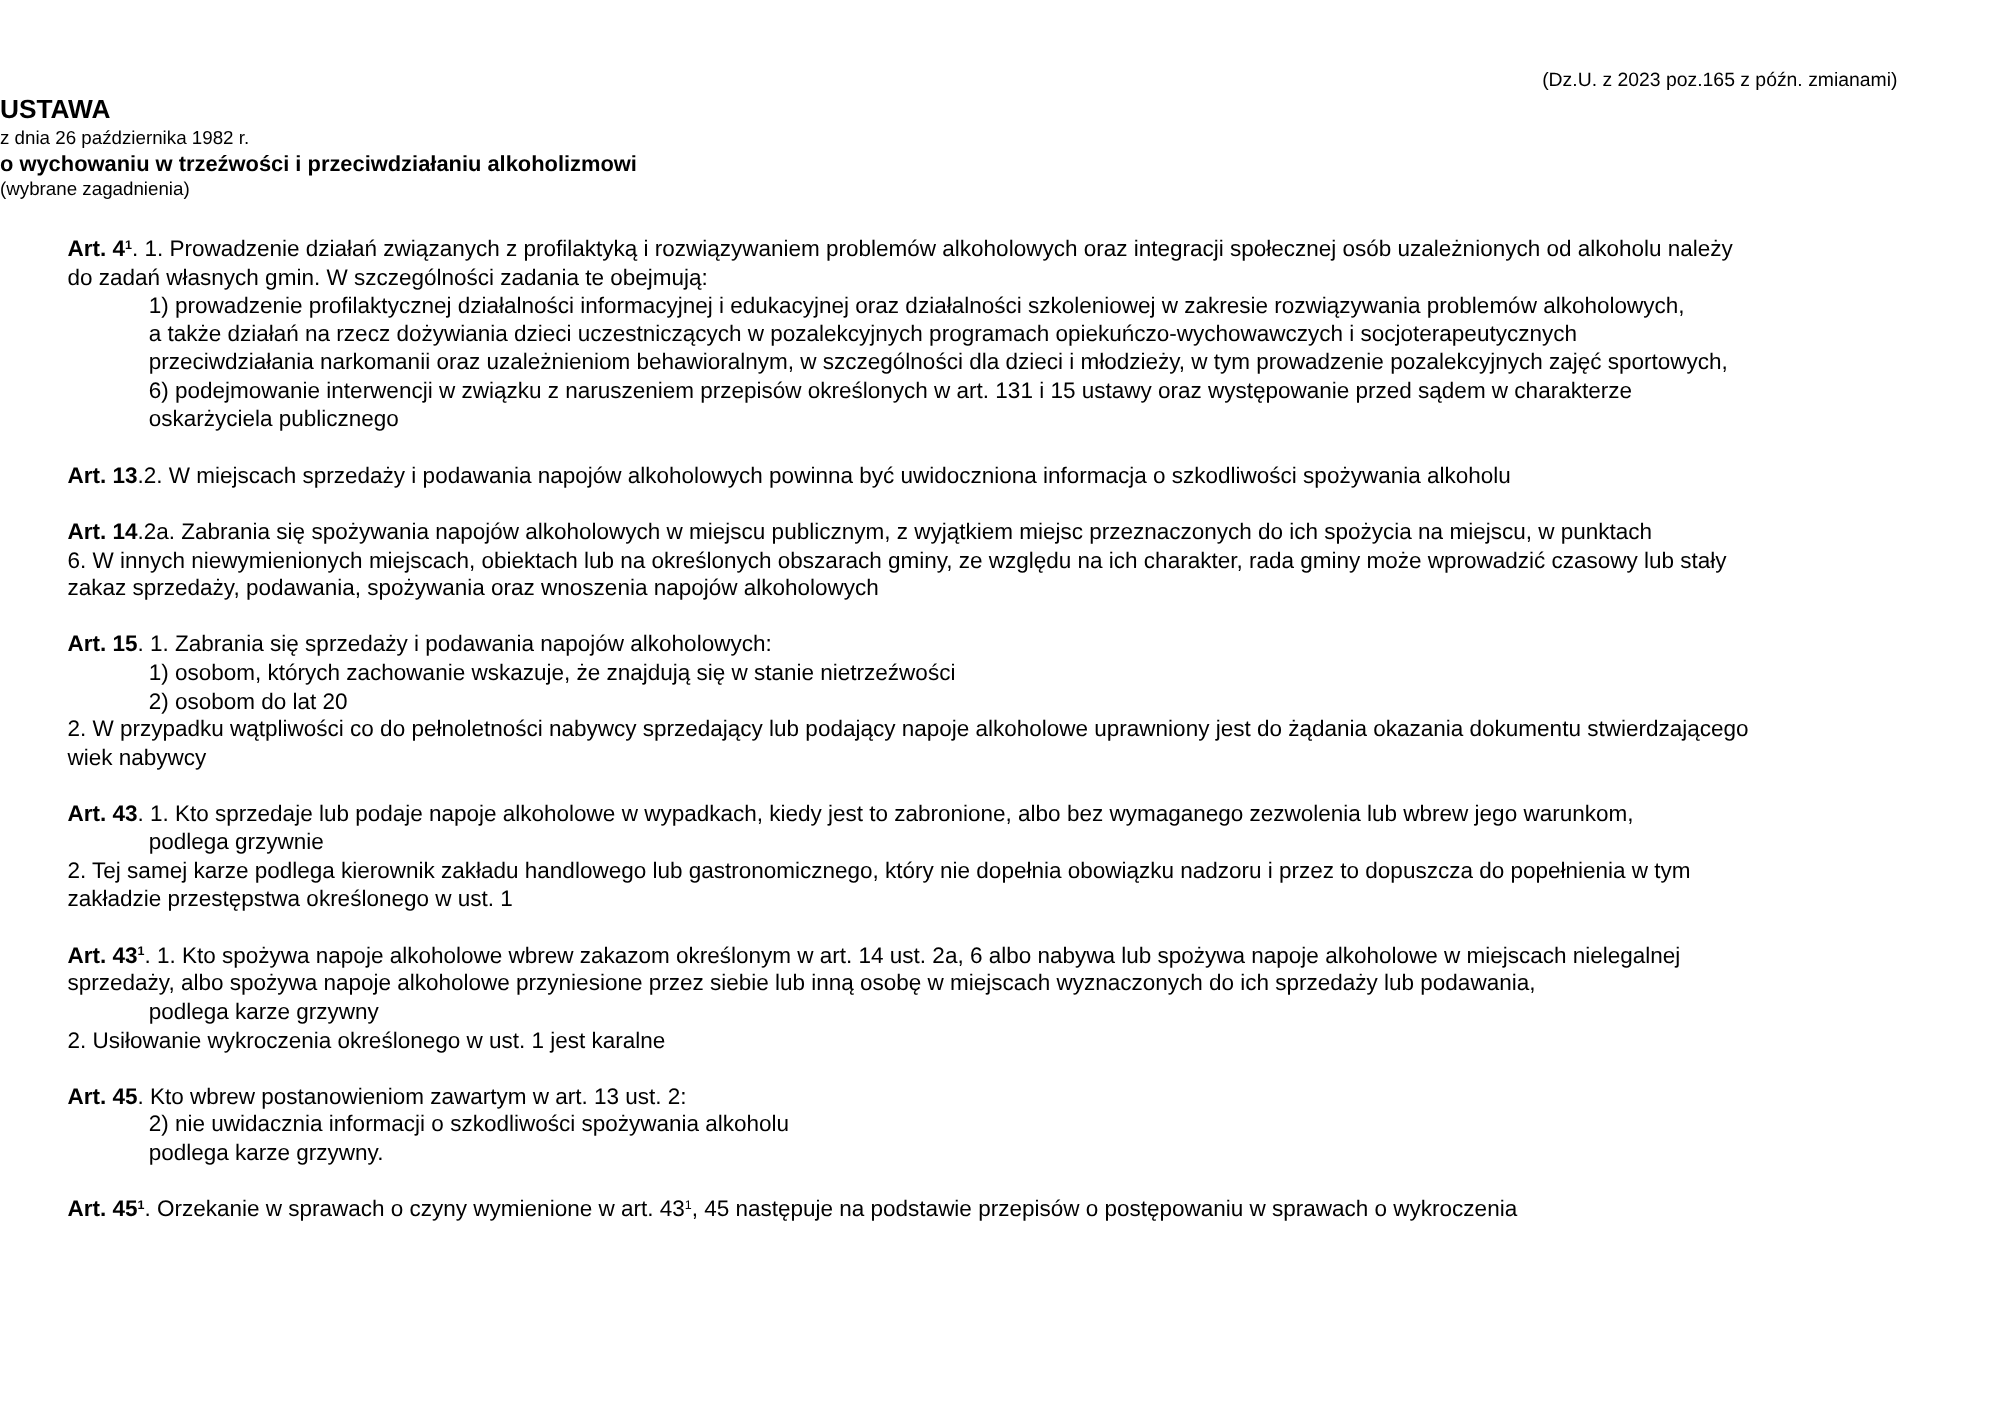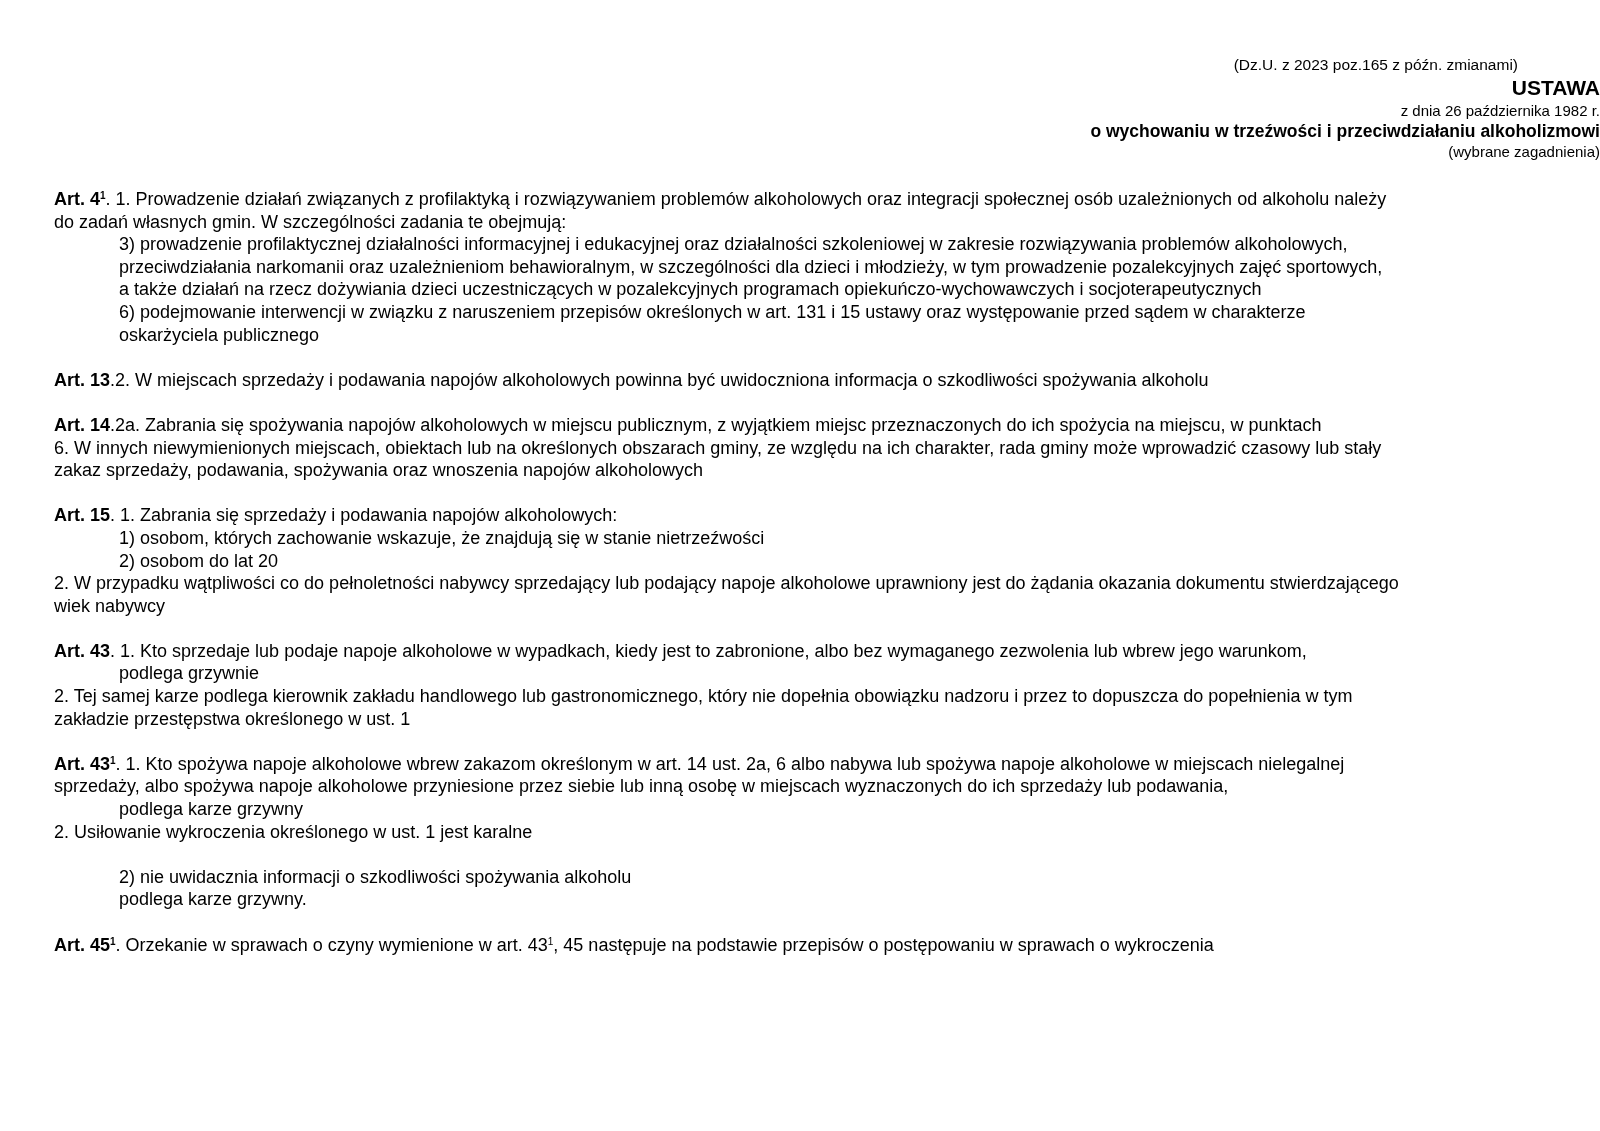--- a/index.html
+++ b/index.html
@@ -4,21 +4,21 @@
   <style>
     html, body { margin: 0; padding: 0; background: #ffffff; }
     body {
       width: 1600px; height: 1131px; position: relative; overflow: hidden;
       font-family: "Liberation Sans", sans-serif; color: #000;
     }
     .page { position: absolute; left: 0; top: 2px; width: 1600px; height: 1131px; }
     .ref {
       position: absolute; right: 82px; top: 54px; font-size: 15.5px;
     }
-    .title-block { position: absolute; left: 0; width: 1600px; top: 73px; text-align: right; }
+    .title-block { position: absolute; left: 0; width: 1600px; top: 73px; text-align: left; }
     .t-main { font-weight: bold; font-size: 21px; line-height: 26px; }
     .t-date { font-size: 15px; line-height: 19px; }
     .t-sub { font-weight: bold; font-size: 17.5px; line-height: 22px; }
     .t-note { font-size: 15px; line-height: 19px; }
     .body-text {
       position: absolute; left: 54px; top: 186px; width: 1510px;
       font-size: 18px; line-height: 22.6px;
     }
     .art { margin: 0 0 22.6px 0; }
     .line { display: block; white-space: nowrap; }
@@ -36,23 +36,23 @@
     <div class="t-main">USTAWA</div>
     <div class="t-date">z dnia 26 października 1982 r.</div>
     <div class="t-sub">o wychowaniu w trzeźwości i przeciwdziałaniu alkoholizmowi</div>
     <div class="t-note">(wybrane zagadnienia)</div>
   </div>
 
   <div class="body-text" id="articles">
       <div class="art">
         <span class="line"><span class="artno">Art. 4<sup>1</sup></span><span>. 1. Prowadzenie działań związanych z profilaktyką i rozwiązywaniem problemów alkoholowych oraz integracji społecznej osób uzależnionych od alkoholu należy</span></span>
         <span class="line"><span>do zadań własnych gmin. W szczególności zadania te obejmują:</span></span>
-        <span class="line indent"><span>3) prowadzenie profilaktycznej działalności informacyjnej i edukacyjnej oraz działalności szkoleniowej w zakresie rozwiązywania problemów alkoholowych,</span></span>
+        <span class="line indent"><span>1) prowadzenie profilaktycznej działalności informacyjnej i edukacyjnej oraz działalności szkoleniowej w zakresie rozwiązywania problemów alkoholowych,</span></span>
+        <span class="line indent"><span>a także działań na rzecz dożywiania dzieci uczestniczących w pozalekcyjnych programach opiekuńczo-wychowawczych i socjoterapeutycznych</span></span>
         <span class="line indent"><span>przeciwdziałania narkomanii oraz uzależnieniom behawioralnym, w szczególności dla dzieci i młodzieży, w tym prowadzenie pozalekcyjnych zajęć sportowych,</span></span>
-        <span class="line indent"><span>a także działań na rzecz dożywiania dzieci uczestniczących w pozalekcyjnych programach opiekuńczo-wychowawczych i socjoterapeutycznych</span></span>
         <span class="line indent"><span>6) podejmowanie interwencji w związku z naruszeniem przepisów określonych w art. 131 i 15 ustawy oraz występowanie przed sądem w charakterze</span></span>
         <span class="line indent"><span>oskarżyciela publicznego</span></span>
       </div>
       <div class="art">
         <span class="line"><span class="artno">Art. 13</span><span>.2. W miejscach sprzedaży i podawania napojów alkoholowych powinna być uwidoczniona informacja o szkodliwości spożywania alkoholu</span></span>
       </div>
       <div class="art">
         <span class="line"><span class="artno">Art. 14</span><span>.2a. Zabrania się spożywania napojów alkoholowych w miejscu publicznym, z wyjątkiem miejsc przeznaczonych do ich spożycia na miejscu, w punktach</span></span>
         <span class="line"><span>6. W innych niewymienionych miejscach, obiektach lub na określonych obszarach gminy, ze względu na ich charakter, rada gminy może wprowadzić czasowy lub stały</span></span>
         <span class="line"><span>zakaz sprzedaży, podawania, spożywania oraz wnoszenia napojów alkoholowych</span></span>
@@ -70,20 +70,21 @@
         <span class="line"><span>2. Tej samej karze podlega kierownik zakładu handlowego lub gastronomicznego, który nie dopełnia obowiązku nadzoru i przez to dopuszcza do popełnienia w tym</span></span>
         <span class="line"><span>zakładzie przestępstwa określonego w ust. 1</span></span>
       </div>
       <div class="art">
         <span class="line"><span class="artno">Art. 43<sup>1</sup></span><span>. 1. Kto spożywa napoje alkoholowe wbrew zakazom określonym w art. 14 ust. 2a, 6 albo nabywa lub spożywa napoje alkoholowe w miejscach nielegalnej</span></span>
         <span class="line"><span>sprzedaży, albo spożywa napoje alkoholowe przyniesione przez siebie lub inną osobę w miejscach wyznaczonych do ich sprzedaży lub podawania,</span></span>
         <span class="line indent"><span>podlega karze grzywny</span></span>
         <span class="line"><span>2. Usiłowanie wykroczenia określonego w ust. 1 jest karalne</span></span>
       </div>
       <div class="art">
+        <span class="line"><span class="artno">Art. 45</span><span>. Kto wbrew postanowieniom zawartym w art. 13 ust. 2:</span></span>
         <span class="line indent"><span>2) nie uwidacznia informacji o szkodliwości spożywania alkoholu</span></span>
         <span class="line indent"><span>podlega karze grzywny.</span></span>
       </div>
       <div class="art">
         <span class="line"><span class="artno">Art. 45<sup>1</sup></span><span>. Orzekanie w sprawach o czyny wymienione w art. 43</span><sup>1</sup><span>, 45 następuje na podstawie przepisów o postępowaniu w sprawach o wykroczenia</span></span>
       </div>
     </div>
 </div>
 
 </body></html>

